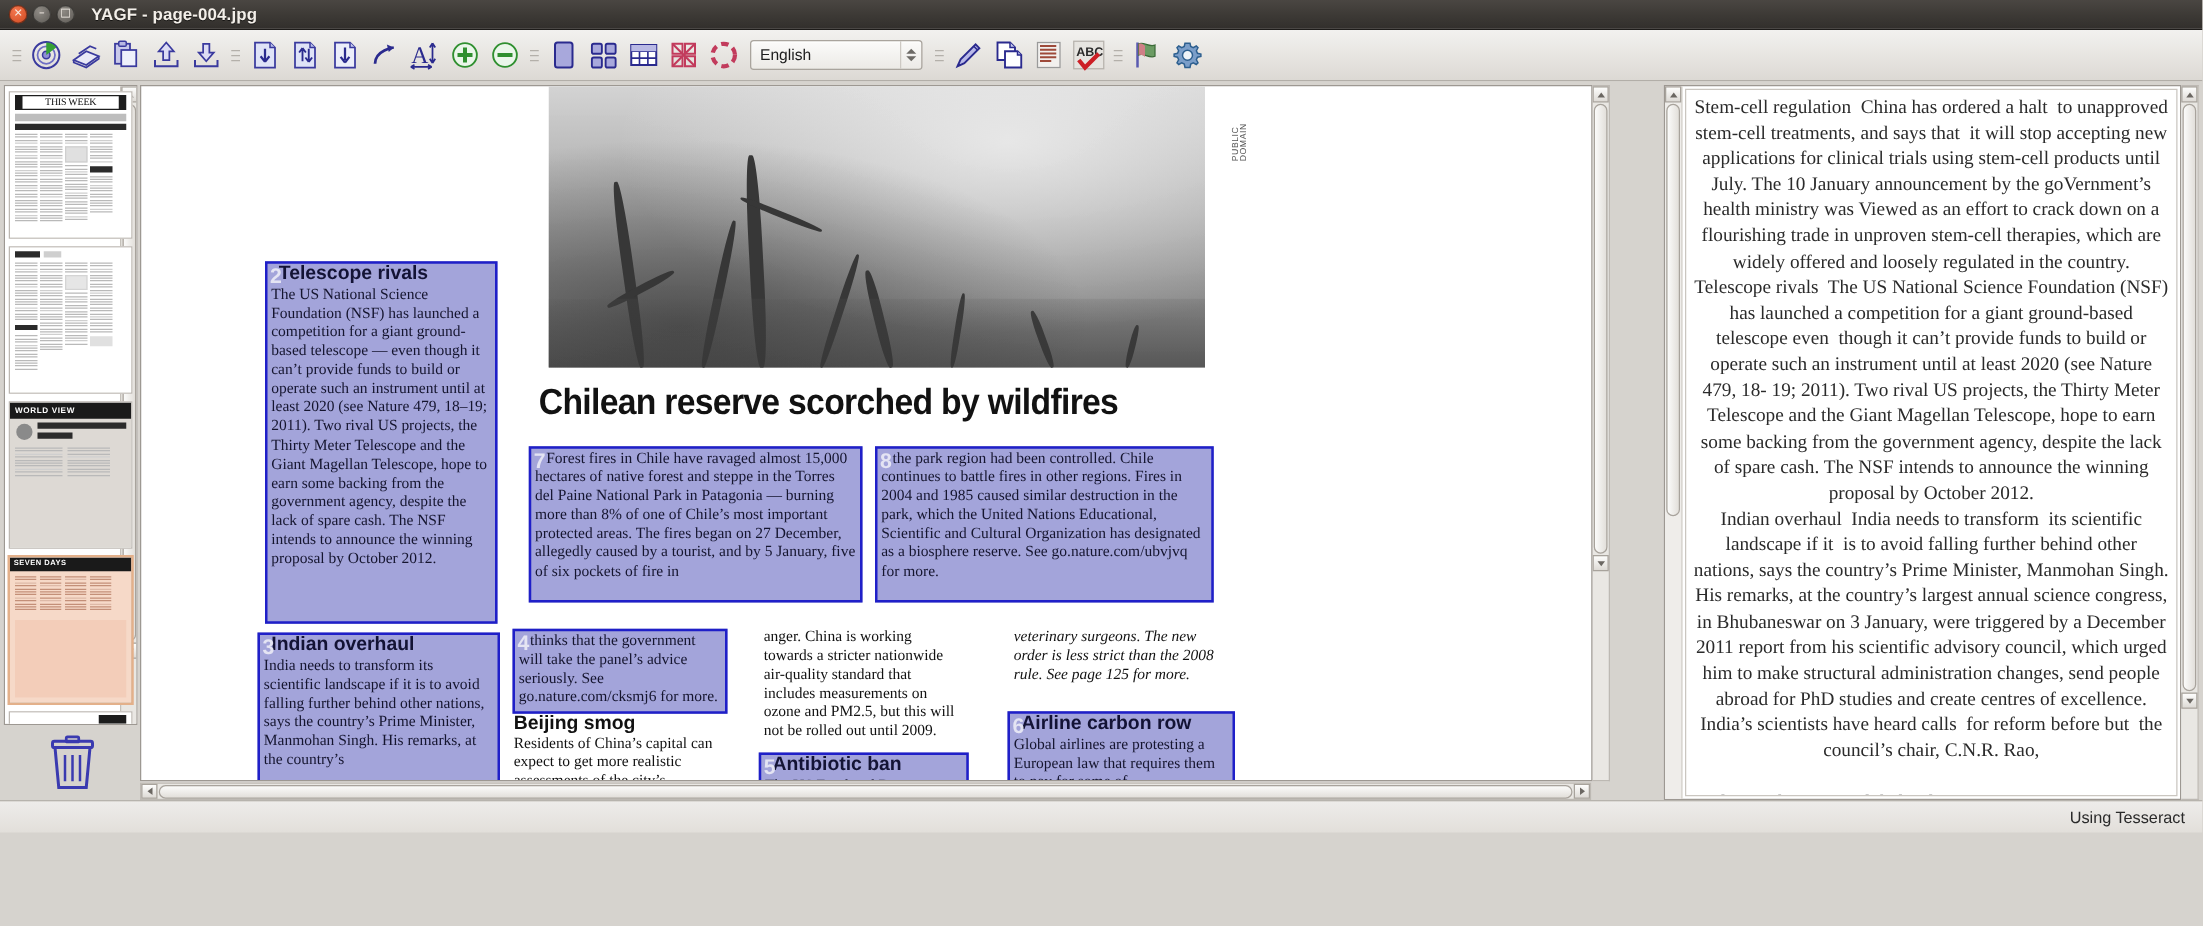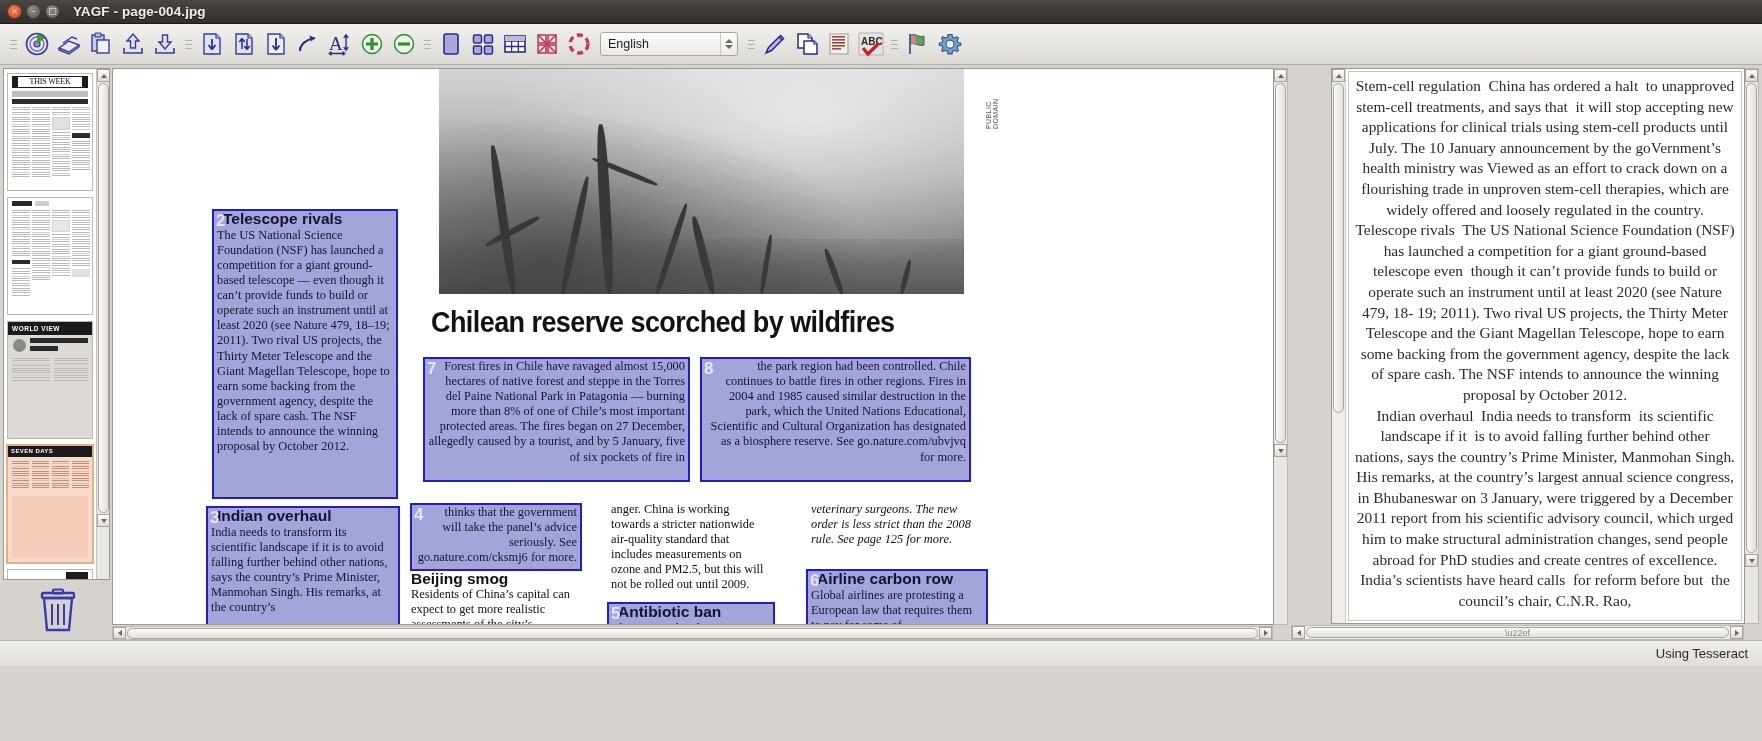--- a/index.html
+++ b/index.html
@@ -97,21 +97,21 @@
     border: 1px solid #9d9892;
     margin-right: 2px;
     overflow: hidden;
   }
   #thumblist {
     width: 92px; padding: 4px 3px;
     display: flex; flex-direction: column; gap: 6px;
     background: #fff;
   }
   .thumb {
-    width: 86px; height: 118px;
+    width: 99px; height: 118px;
     border: 1px solid #bdb8b2;
     background: #fff;
     position: relative; overflow: hidden;
     flex: none;
   }
   .thumb.sel { outline: 2px solid #e3b08a; outline-offset: -1px; }
   
   .pg { position: absolute; inset: 0; background: #fff; }
   .pg .col { position:absolute; width:18px; }
   .pg .ln { height:1px; background:#b9b9b9; margin-bottom:1.4px; }
@@ -181,21 +181,21 @@
     font-family: "Liberation Sans", sans-serif;
     font-weight: bold; font-size: 15.5px;
     color: #131335; line-height: 1.02; margin-bottom: 1px;
     padding-left: 9px;
   }
   .blk .bd {
     font-family: "Liberation Serif", serif;
     font-size: 12.4px; line-height: 15.1px;
     color: #15152f; padding: 0 3px 0 3px;
   }
-  .blk .bd.ind { text-indent: 9px; text-align: right; }
+  .blk .bd.ind { text-indent: 9px; }
   .freetxt {
     position: absolute;
     font-family: "Liberation Serif", serif;
     font-size: 12.4px; line-height: 15.1px; color: #111;
   }
   .freetxt .hd {
     font-family: "Liberation Sans", sans-serif;
     font-weight: bold; font-size: 15.5px; color: #111;
     line-height: 1.05;
   }
@@ -1011,29 +1011,18 @@
       <div id="txtouterbar">
         <div class="sbtn">
           <span style="border-left:3px solid transparent;border-right:3px solid transparent;border-bottom:4px solid #6b6762"></span>
         </div>
         <div class="sthumb" style="height:470px"></div>
         <div class="sbtn">
           <span style="border-left:3px solid transparent;border-right:3px solid transparent;border-top:4px solid #6b6762"></span>
         </div>
       </div>
     </div>
-    <div id="txthbar">
-      <div class="sbtn" style="width:13px;height:13px">
-        <span style="border-top:3px solid transparent;border-bottom:3px solid transparent;border-right:4px solid #6b6762"></span>
-      </div>
-      <div class="hthumb" style="flex:1">
-        <div style="width:100%;text-align:center;font-size:9px;color:#8b8781;line-height:11px">\u22ef</div>
-      </div>
-      <div class="sbtn" style="width:13px;height:13px">
-        <span style="border-top:3px solid transparent;border-bottom:3px solid transparent;border-left:4px solid #6b6762"></span>
-      </div>
-    </div>
   </div>
 </div>
 
 <div id="statusbar">
   <div id="statustext">Using Tesseract</div>
 </div>
 
 </body></html>

